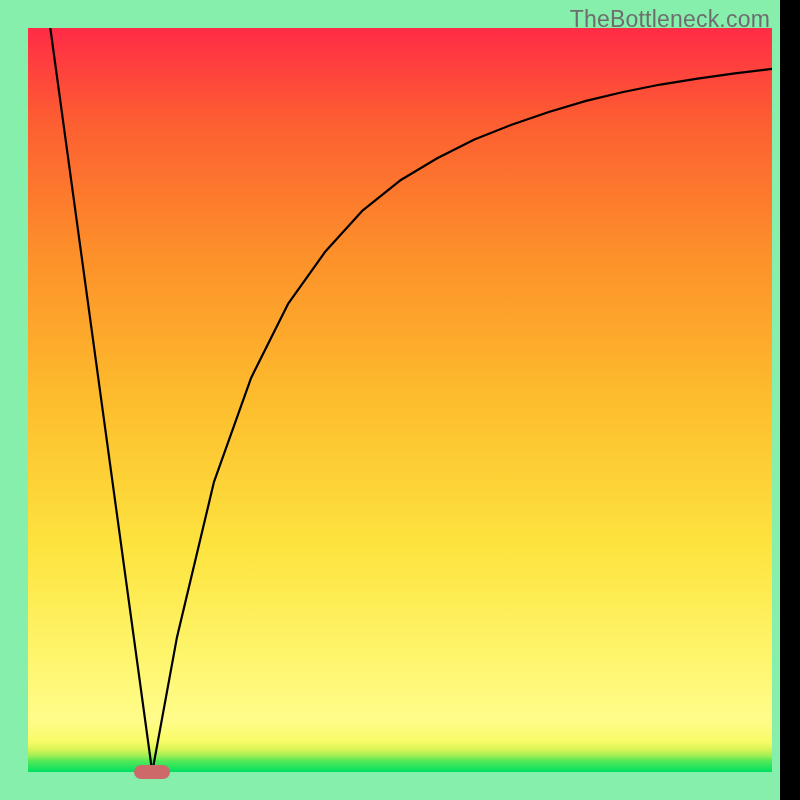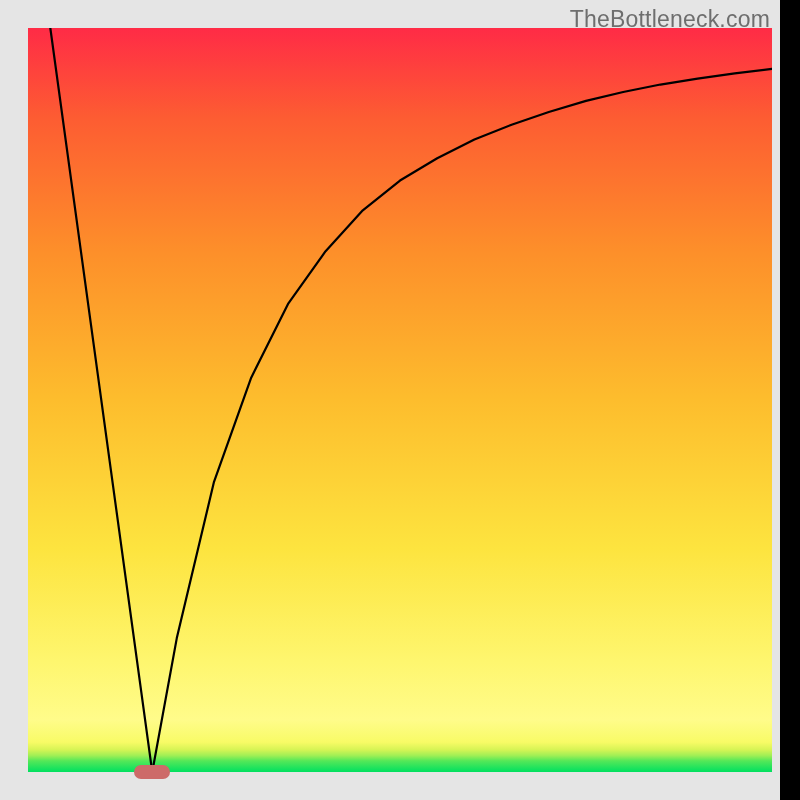--- a/index.html
+++ b/index.html
@@ -8,21 +8,21 @@
     width: 800px;
     height: 800px;
     overflow: hidden;
     background: #000;
     font-family: Arial, Helvetica, sans-serif;
   }
   .frame {
     position: relative;
     width: 780px;
     height: 800px;
-    background: #e5e5e5;
+    background: #86efac;
     text-decoration: underline;
   }
   .plot-area {
     position: absolute;
     left: 28px;
     top: 28px;
     width: 744px;
     height: 744px;
     background: linear-gradient(
       to top,

